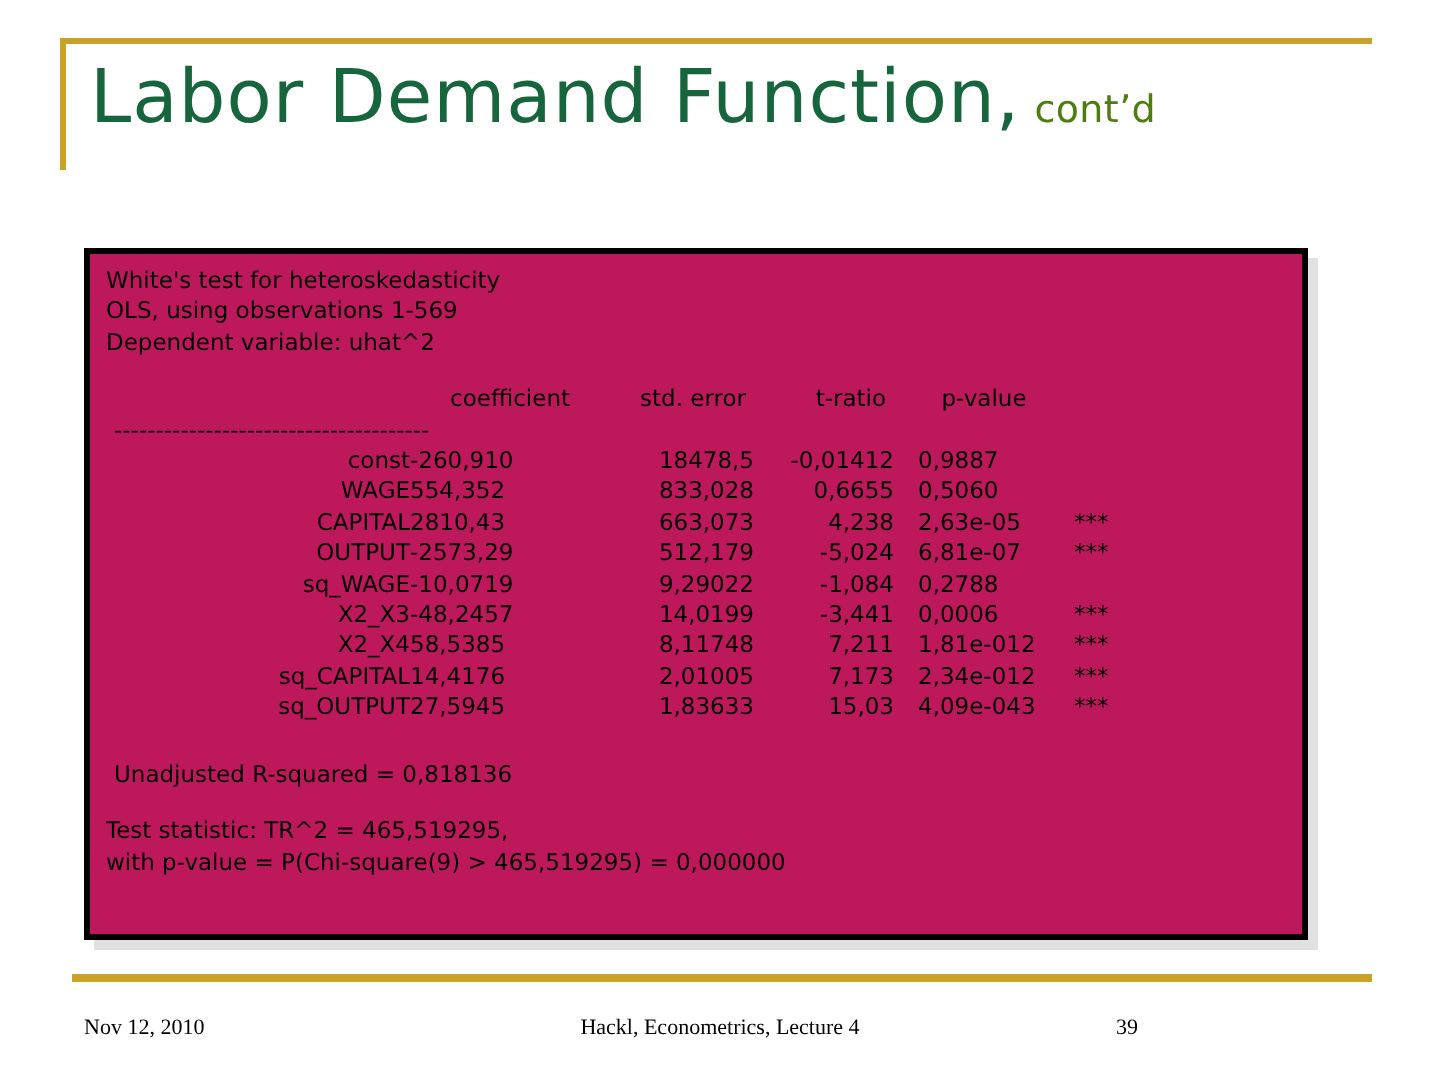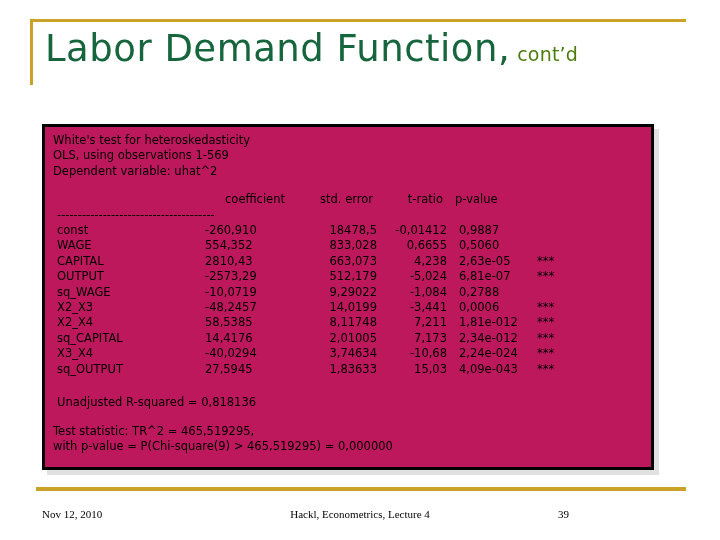--- a/index.html
+++ b/index.html
@@ -98,31 +98,31 @@
     border-collapse: collapse;
     font-family: "DejaVu Sans", sans-serif;
     font-size: 11.5px;
     color: #000;
   }
   .tbl td {
     padding: 0;
     line-height: 15.4px;
     white-space: pre;
   }
-  .c-name   { width: 148px; text-align: left;  padding-left: 4px !important; }
+  .c-name   { width: 148px; text-align: right;  padding-left: 4px !important; }
   .c-coef   { width: 84px;  }
   .c-se     { width: 80px;  text-align: right; padding-left: 8px !important; }
   .c-t      { width: 62px;  text-align: right; padding-left: 8px !important; }
   .c-p      { width: 74px;  text-align: left;  padding-left: 12px !important; }
   .c-star   { width: 40px;  text-align: left;  padding-left: 4px !important; }
   .hdr-row td { padding-bottom: 0; }
   .h-coef { width: 232px; text-align: right; margin-top: 11px; }
   .h-se   { width: 80px;  text-align: right; padding-left: 8px !important; }
   .h-t    { width: 62px;  text-align: right; padding-left: 8px !important; }
-  .h-p    { width: 74px;  text-align: left;  padding-left: 12px !important; }
+  .h-p    { width: 74px;  text-align: center;  padding-left: 12px !important; }
 
   
   #footer-rule {
     position: absolute;
     left: 36px;
     top: 487px;
     width: 650px;
     height: 4px;
     background: #c9a227;
   }
@@ -247,28 +247,20 @@
         </tr>
         <tr>
           <td class="c-name">sq_CAPITAL</td>
           <td class="c-coef">14,4176</td>
           <td class="c-se">2,01005</td>
           <td class="c-t">7,173</td>
           <td class="c-p">2,34e-012</td>
           <td class="c-star">***</td>
         </tr>
         <tr>
-          <td class="c-name">X3_X4</td>
-          <td class="c-coef">-40,0294</td>
-          <td class="c-se">3,74634</td>
-          <td class="c-t">-10,68</td>
-          <td class="c-p">2,24e-024</td>
-          <td class="c-star">***</td>
-        </tr>
-        <tr>
           <td class="c-name">sq_OUTPUT</td>
           <td class="c-coef">27,5945</td>
           <td class="c-se">1,83633</td>
           <td class="c-t">15,03</td>
           <td class="c-p">4,09e-043</td>
           <td class="c-star">***</td>
         </tr>
       </tbody>
   </table>
 

